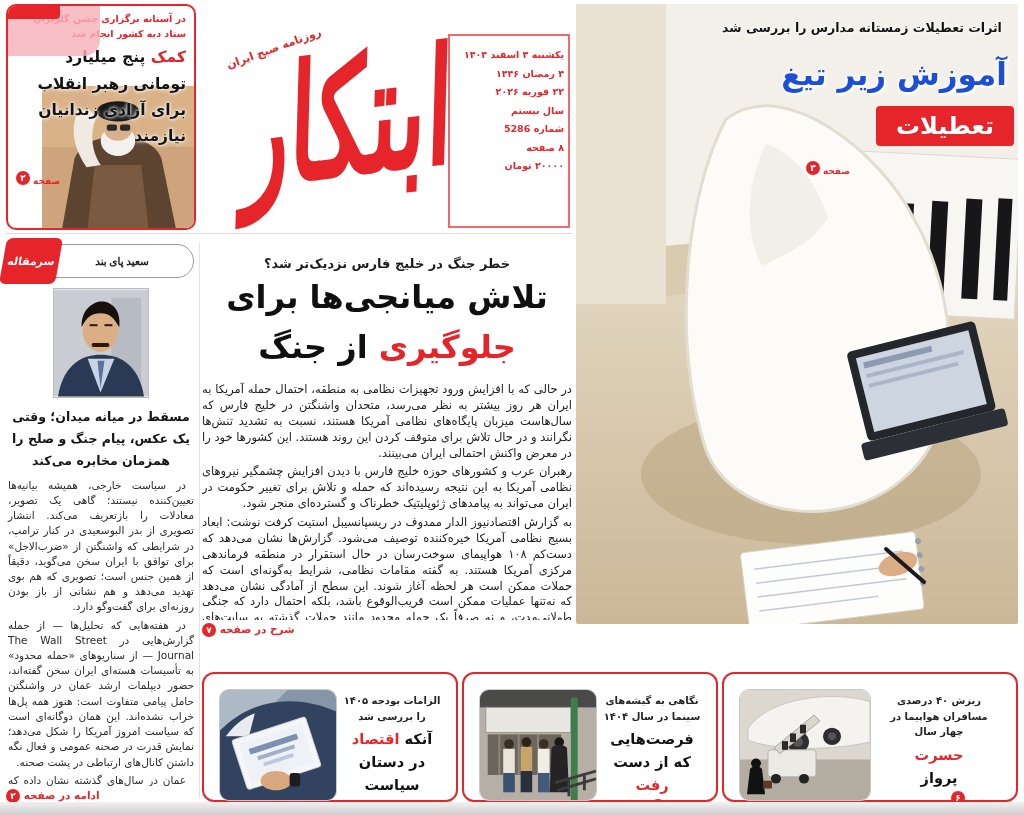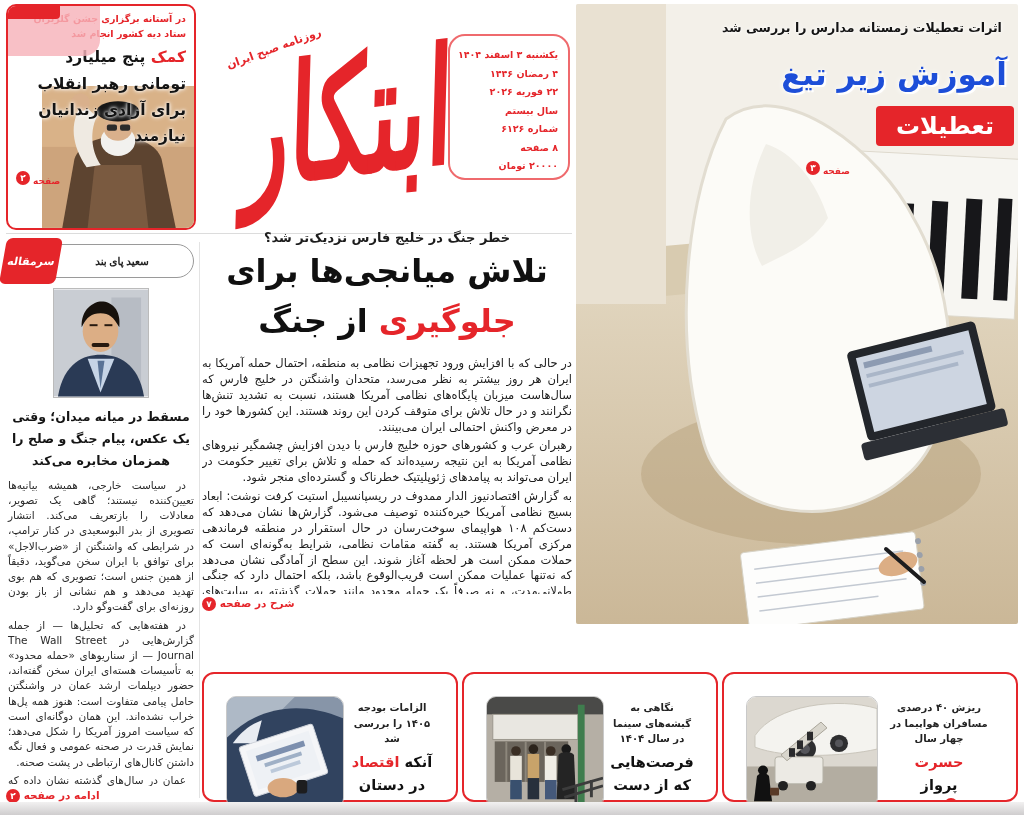--- a/index.html
+++ b/index.html
@@ -26,41 +26,41 @@
     background:#e5252a; border-radius:0 0 4px 0; }
 
   
   #masthead { position:absolute; left:198px; top:4px; width:374px; height:228px; }
   #logo { position:absolute; left:-8px; top:8px; width:300px; height:216px;
     display:flex; align-items:center; justify-content:center;
     color:#e5252a; font-size:96px; font-weight:bold; font-style:italic;
     transform:rotate(-7deg) scale(1.0,1.65); transform-origin:center; white-space:nowrap; }
   #tagline { position:absolute; left:26px; top:38px; color:#e5252a; font-size:11px;
     font-weight:bold; transform:rotate(-20deg); white-space:nowrap; }
-  #datebox { position:absolute; right:2px; top:30px; width:122px; height:146px;
-    border:2px solid #ef6a6d; border-radius:17px; padding:10px 10px; background:#fff; }
+  #datebox { position:absolute; right:2px; top:30px; width:122px; height:194px;
+    border:2px solid #ef6a6d; border-radius:0; padding:10px 4px; background:#fff; }
   .dateline { color:#e5252a; font-size:9.5px; font-weight:bold; text-align:right;
     line-height:1.95; white-space:nowrap; }
 
   
   #photo-story { position:absolute; left:576px; top:4px; width:442px; height:620px;
     overflow:hidden; border-radius:2px; }
   #photo-story svg.bigphoto { position:absolute; inset:0; }
   #edu-kicker { position:absolute; z-index:2; right:6px; top:16px; width:300px;
     text-align:center; font-size:12.5px; font-weight:bold; color:#141414;
     text-shadow:0 0 3px #fff,0 0 6px #fff; }
   #edu-headline { position:absolute; z-index:2; right:4px; top:52px; width:240px;
     text-align:center; font-size:31px; font-weight:bold; color:#1d4ed8; white-space:nowrap;
     text-shadow:0 0 2px #fff,0 0 6px #fff,2px 2px 0 #fff; letter-spacing:-1px; }
   #edu-badge { position:absolute; z-index:2; right:4px; top:102px; background:#e5252a;
     color:#fff; font-size:24px; font-weight:bold; padding:6px 20px; border-radius:4px; }
   #edu-page { position:absolute; z-index:2; right:168px; top:155px; }
 
   
-  #main-story { position:absolute; left:202px; top:226px; width:370px; height:424px; }
+  #main-story { position:absolute; left:202px; top:252px; width:370px; height:424px; }
   #ms-kicker { text-align:center; font-size:13px; font-weight:bold; color:#1d1d1d; margin-top:4px; }
   #ms-headline { text-align:center; font-weight:bold; color:#101010; font-size:32px;
     line-height:1.55; letter-spacing:-1px; margin-top:2px; white-space:nowrap; }
   #ms-headline .red { color:#e5252a; }
   #ms-body { margin-top:10px; height:238px; overflow:hidden; text-align:justify;
     font-size:11.5px; line-height:1.38; color:#1c1c1c; }
   #ms-body p { margin-bottom:3px; }
   .morelabel { color:#e5252a; font-size:10.5px; font-weight:bold; text-align:left; margin-top:3px; }
 
   
@@ -74,21 +74,21 @@
   #ed-photo { display:block; margin:10px auto 0; width:96px; height:110px;
     border:1px solid #bbb; }
   #ed-title { margin-top:8px; text-align:center; font-size:12.5px; font-weight:bold;
     color:#141414; line-height:1.75; padding:0 4px; }
   #ed-body { margin-top:6px; height:308px; overflow:hidden; text-align:justify;
     font-size:10.5px; line-height:1.45; color:#2a2a2a; padding:0 2px; }
   #ed-body p { margin-bottom:3px; text-indent:8px; }
 
   
   .teaser { position:absolute; top:672px; height:130px; border:2px solid #e5252a;
-    border-radius:12px; background:#fff; display:flex; padding:22px; gap:6px;justify-content:center; }
+    border-radius:12px; background:#fff; display:flex; padding:15px; gap:6px;justify-content:center; }
   #teaser-budget { left:202px; width:256px; }
   #teaser-cinema { left:462px; width:256px; }
   #teaser-flight { left:722px; width:296px; }
   .t-text { flex:1; display:flex; flex-direction:column; align-items:center;
     padding-top:4px; }
   .t-kicker { font-size:10px; font-weight:bold; color:#232323; text-align:center; line-height:1.55; }
   .t-headline { margin-top:4px; font-size:14.5px; font-weight:bold; color:#111;
     text-align:center; line-height:1.6; }
   .t-headline .red { color:#e5252a; }
   .t-headline.stacked span { display:block; }
@@ -142,21 +142,21 @@
   </div>
 
   <div id="masthead">
     <div id="logo">ابتکار</div>
     <div id="tagline">روزنامه صبح ایران</div>
     <div id="datebox">
       <div class="dateline">یکشنبه ۳ اسفند ۱۴۰۴</div>
       <div class="dateline">۴ رمضان ۱۴۴۶</div>
       <div class="dateline">۲۲ فوریه ۲۰۲۶</div>
       <div class="dateline">سال بیستم</div>
-      <div class="dateline">شماره ۶۱۲۶</div>
+      <div class="dateline">شماره 5286</div>
       <div class="dateline">۸ صفحه</div>
       <div class="dateline">۲۰۰۰۰ تومان</div>
     </div>
   </div>
 
   <div id="photo-story">
     <svg class="bigphoto" viewBox="0 0 442 658" preserveAspectRatio="none">
       <defs>
         <linearGradient id="floorg" x1="0" y1="0" x2="0" y2="1">
           <stop offset="0" stop-color="#e3d8c2"></stop>

